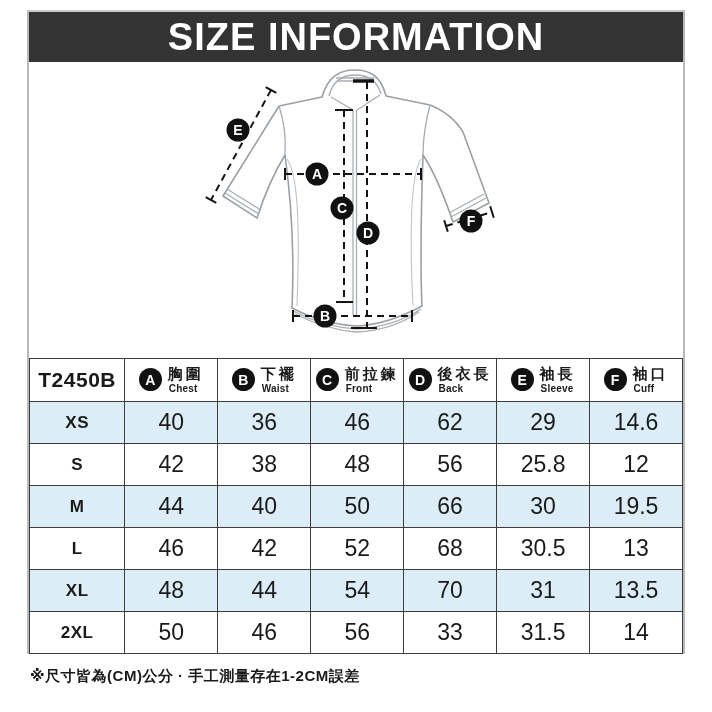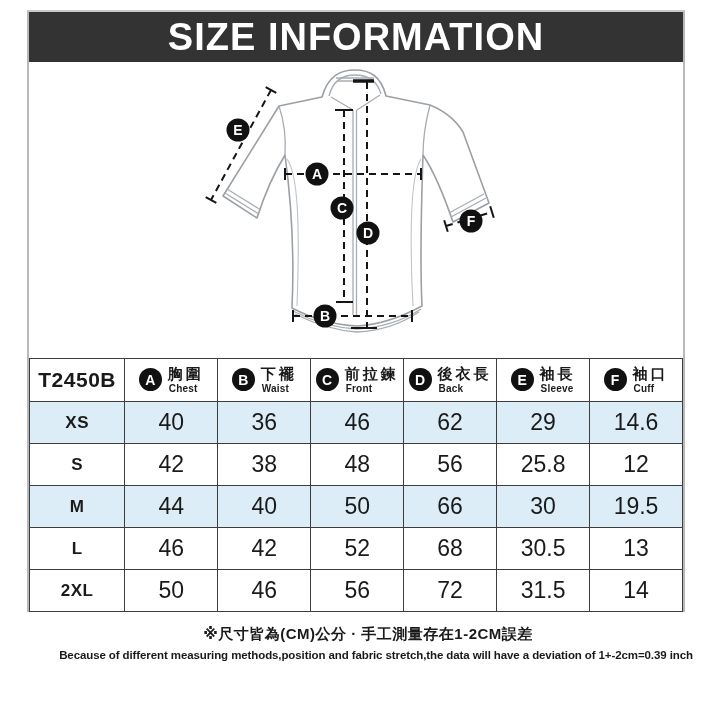--- a/index.html
+++ b/index.html
@@ -39,21 +39,21 @@
     width:23px;height:23px;border-radius:50%;background:#111111;color:#ffffff;
     display:inline-flex;align-items:center;justify-content:center;
     font-size:14px;font-weight:bold;flex:none;
   }
   .htext{display:flex;flex-direction:column;align-items:flex-start;line-height:1.12;}
   .zh{font-size:15px;font-weight:bold;letter-spacing:3px;white-space:nowrap;}
   .en{font-size:10px;font-weight:bold;letter-spacing:0.2px;margin-left:1px;}
   tr.alt td{background:#dcedf8;}
   td.size{font-size:17px;font-weight:bold;letter-spacing:0.5px;}
   td.val{font-size:23px;}
-  .footnotes{margin:13px 6px 0 30px;text-align:center;}
+  .footnotes{margin:13px 6px 0 30px;}
   .fn-zh{font-size:15px;font-weight:bold;letter-spacing:0.5px;}
   .fn-en{font-size:11.5px;font-weight:bold;margin:5px 0 0 16px;letter-spacing:-0.1px;}
   
   .outline{fill:#ffffff;stroke:#9aa0a5;stroke-width:1.6;stroke-linejoin:round;}
   .seam{fill:none;stroke:#a8adb2;stroke-width:1.3;}
   .seam-light{fill:none;stroke:#c0c4c8;stroke-width:1.1;}
   .meas{fill:none;stroke:#151515;stroke-width:2;stroke-dasharray:7 5;}
   .tick{stroke:#151515;stroke-width:2;}
   .tick-bold{stroke:#151515;stroke-width:3.5;}
   .badge-dot{fill:#111111;}
@@ -260,29 +260,37 @@
     </tr>
     <tr>
       <td class="size">L</td>
       <td class="val">46</td>
       <td class="val">42</td>
       <td class="val">52</td>
       <td class="val">68</td>
       <td class="val">30.5</td>
       <td class="val">13</td>
     </tr>
+    <tr class="alt">
+      <td class="size">XL</td>
+      <td class="val">48</td>
+      <td class="val">44</td>
+      <td class="val">54</td>
+      <td class="val">70</td>
+      <td class="val">31</td>
+      <td class="val">13.5</td>
+    </tr>
     <tr>
       <td class="size">2XL</td>
       <td class="val">50</td>
       <td class="val">46</td>
       <td class="val">56</td>
-      <td class="val">72</td>
+      <td class="val">33</td>
       <td class="val">31.5</td>
       <td class="val">14</td>
     </tr>
   </tbody>
     </table>
 </div>
 
 <div class="footnotes">
   <div class="fn-zh">※尺寸皆為(CM)公分 · 手工測量存在1-2CM誤差</div>
-  <div class="fn-en">Because of different measuring methods,position and fabric stretch,the data will have a deviation of 1+-2cm=0.39 inch</div>
 </div>
 
 </body></html>

